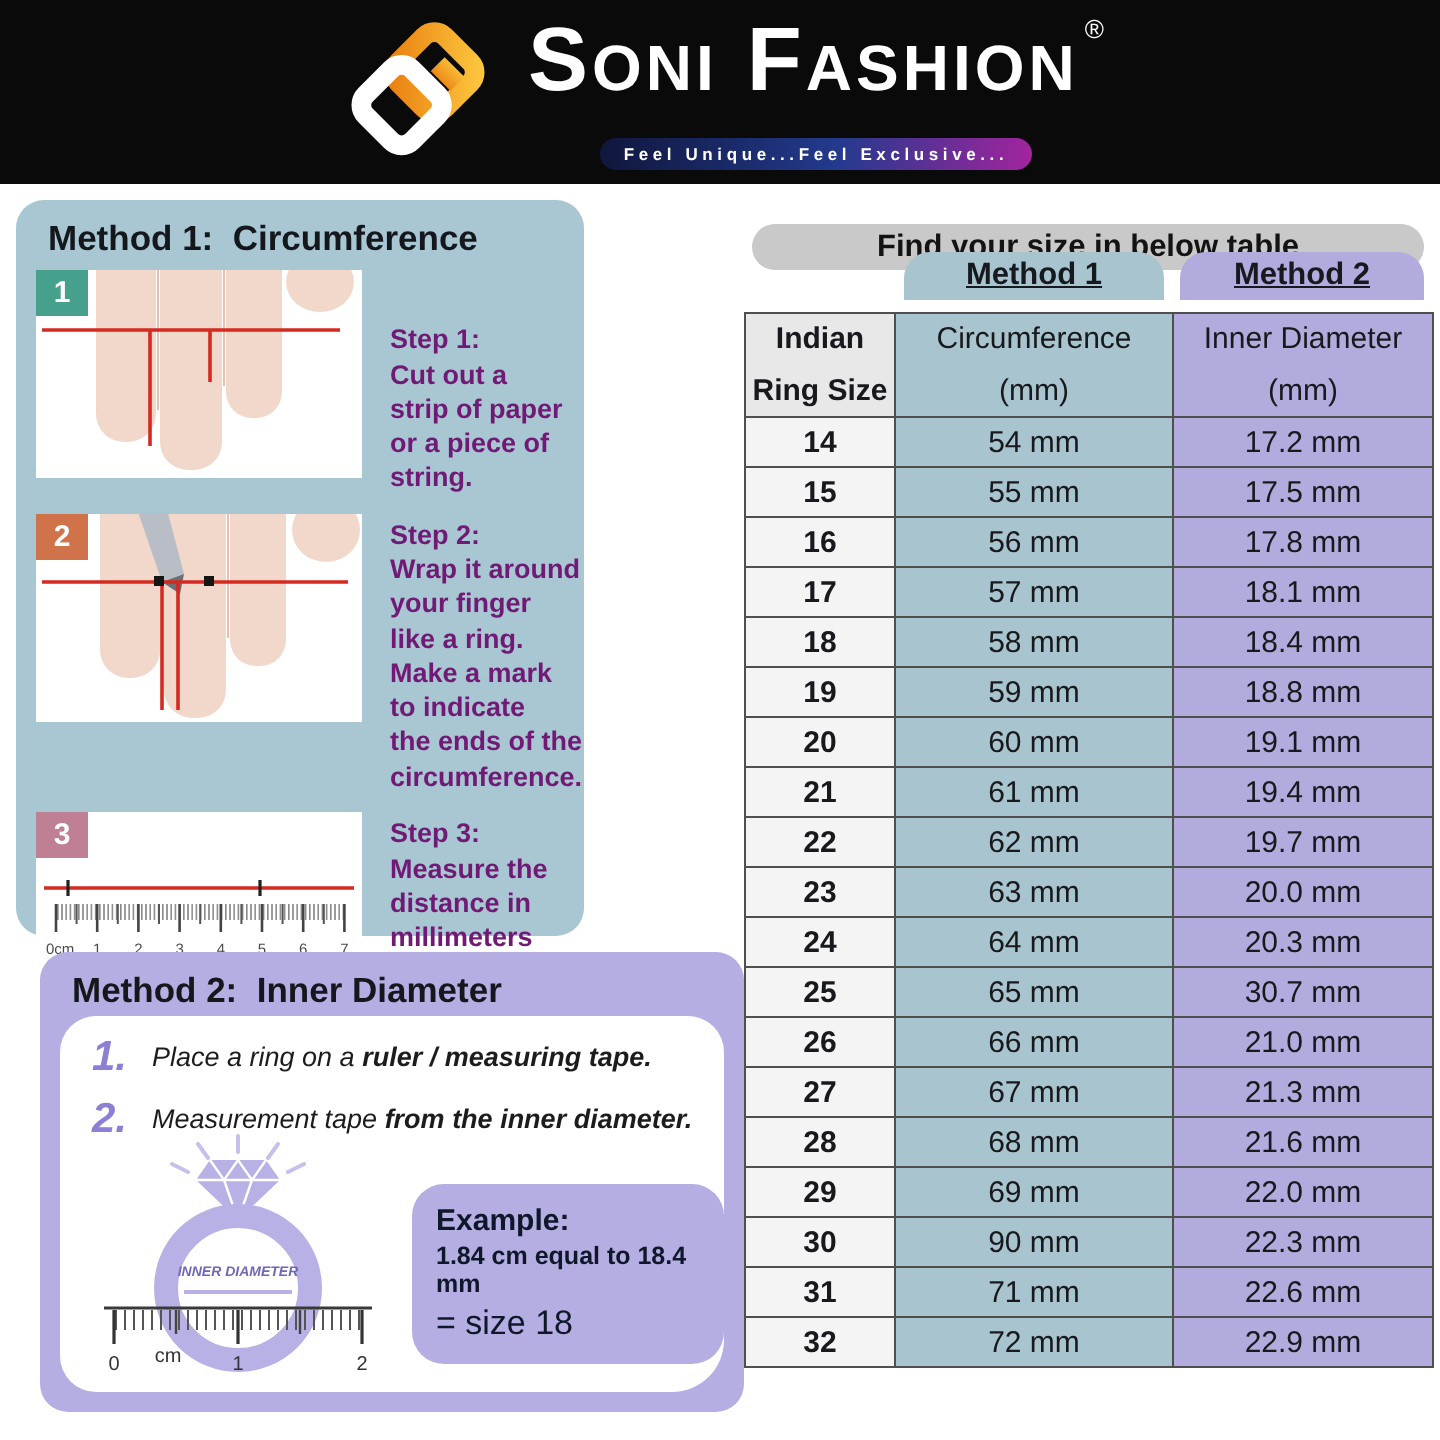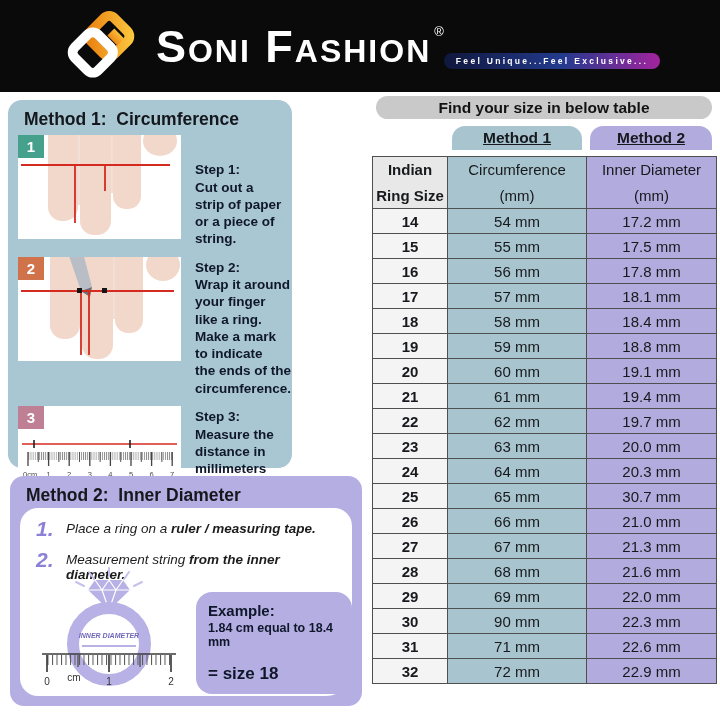--- a/index.html
+++ b/index.html
@@ -4,59 +4,59 @@
 <style>
   *{margin:0;padding:0;box-sizing:border-box}
   html,body{width:720px;height:720px}
   body{font-family:"Liberation Sans",sans-serif;background:#ffffff;position:relative;overflow:hidden}
   .page{position:absolute;inset:0}
 
   
   .hdr{position:absolute;left:0;top:0;width:720px;height:92px;background:var(--header-bg);
        display:flex;align-items:center;justify-content:center;gap:14px}
   .logo{width:82px;height:74px;flex:none}
-  .brand-col{display:flex;flex-direction:row;align-items:flex-end}
+  .brand-col{display:flex;flex-direction:column;align-items:center}
   .brand-line{color:#fff;display:flex;align-items:flex-start;line-height:1}
   .brand{font-size:45px;font-weight:600;font-variant:small-caps;letter-spacing:2px}
   .reg{font-size:13px;margin-top:1px;margin-left:3px}
   .tagline{margin-top:17px;color:#fff;font-size:8.5px;font-weight:700;letter-spacing:2.3px;
            padding:3px 12px;border-radius:8px;
            background:linear-gradient(90deg,var(--tagline-gradient-start) 0%,var(--tagline-gradient-mid) 55%,var(--tagline-gradient-end) 100%)}
 
   
   .panel{position:absolute;border-radius:14px}
   .m1{left:8px;top:100px;width:284px;height:368px;background:var(--method1-panel)}
-  .m2{left:10px;top:476px;width:352px;height:230px;background:var(--method2-panel)}
+  .m2{left:20px;top:476px;width:352px;height:230px;background:var(--method2-panel)}
   .panel h2{font-size:17.5px;font-weight:700;color:#14181c;padding:9px 0 5px 16px;white-space:pre-wrap}
 
   .step{display:flex;gap:14px;margin:0 10px 9px 10px}
   .imgbox{position:relative;width:163px;height:104px;background:#fff;flex:none;overflow:hidden}
   .badge{position:absolute;left:0;top:0;width:26px;height:23px;color:#fff;font-size:15px;font-weight:700;
          display:flex;align-items:center;justify-content:center}
   .b1{background:var(--badge-step1)} .b2{background:var(--badge-step2)} .b3{background:var(--badge-step3)}
-  .steptext{width:172px;color:#0f172a}
+  .steptext{width:172px;color:#701a75}
   .pt26{padding-top:26px}.pt2{padding-top:2px}
   .stitle{font-weight:700;font-size:13.5px;line-height:1.3}
   .sbody{font-weight:700;font-size:13.5px;white-space:pre-wrap;line-height:1.28}
 
   .whitebox{position:absolute;left:10px;top:32px;width:332px;height:188px;background:#fff;
             border-radius:18px 18px 26px 18px}
   .item{display:flex;align-items:flex-start;padding:10px 14px 0 16px}
   .inum{font-size:21px;font-weight:700;font-style:italic;color:var(--item-number);width:30px;flex:none;line-height:1}
   .itext{font-style:italic;font-size:13.5px;color:#1c1c1c;padding-top:3px}
   .itext b{font-weight:700}
   .ringsvg{position:absolute;left:14px;top:58px;width:150px;height:124px}
   .example{position:absolute;left:176px;top:84px;width:156px;background:var(--method2-panel);
            border-radius:16px;padding:10px 12px;color:#0f172a}
   .ex-title{font-weight:700;font-size:15px}
   .ex-l1{font-weight:700;font-size:12.5px;margin-top:2px}
-  .ex-l2{font-weight:700;font-size:17px;margin-top:15px}
+  .ex-l2{font-weight:400;font-size:17px;margin-top:3px}
 
   
-  .pill{position:absolute;left:376px;top:96px;width:336px;height:23px;background:var(--table-title-pill);
+  .pill{position:absolute;left:376px;top:112px;width:336px;height:23px;background:var(--table-title-pill);
         border-radius:12px;display:flex;align-items:center;justify-content:center;
         font-size:15.5px;font-weight:700;color:#131313}
   .tab{position:absolute;top:126px;height:24px;border-radius:13px 13px 0 0;display:flex;align-items:center;
        justify-content:center;font-size:15.5px;font-weight:700;text-decoration:underline;color:#16191d}
   .tab1{left:452px;width:130px;background:var(--col-circumference)}
   .tab2{left:590px;width:122px;background:var(--col-diameter)}
 
   table.sizes{position:absolute;left:372px;top:156px;width:344px;border-collapse:collapse;table-layout:fixed}
   .sizes th,.sizes td{border:1px solid var(--table-border);text-align:center;color:#17191c;vertical-align:middle}
   .sizes th{font-size:15px;height:52px;white-space:pre-line;line-height:1.7}
@@ -204,21 +204,21 @@
 
   <section class="panel m2">
     <h2>Method 2:  Inner Diameter</h2>
     <div class="whitebox">
       <div class="item">
         <span class="inum">1.</span>
         <span class="itext"><span>Place a ring on a </span><b>ruler / measuring tape.</b></span>
       </div>
       <div class="item">
         <span class="inum">2.</span>
-        <span class="itext"><span>Measurement string </span><b>from the inner diameter.</b></span>
+        <span class="itext"><span>Measurement tape </span><b>from the inner diameter.</b></span>
       </div>
 
       <svg class="ringsvg" viewBox="0 0 150 124" aria-hidden="true">
         <defs>
           <pattern id="mmr" width="4.5" height="10" patternUnits="userSpaceOnUse">
             <rect width="1" height="10" fill="#555"></rect>
           </pattern>
         </defs>
         <g stroke="#c6c1ec" stroke-width="2" stroke-linecap="round">
           <line x1="75" y1="2" x2="75" y2="10"></line>

